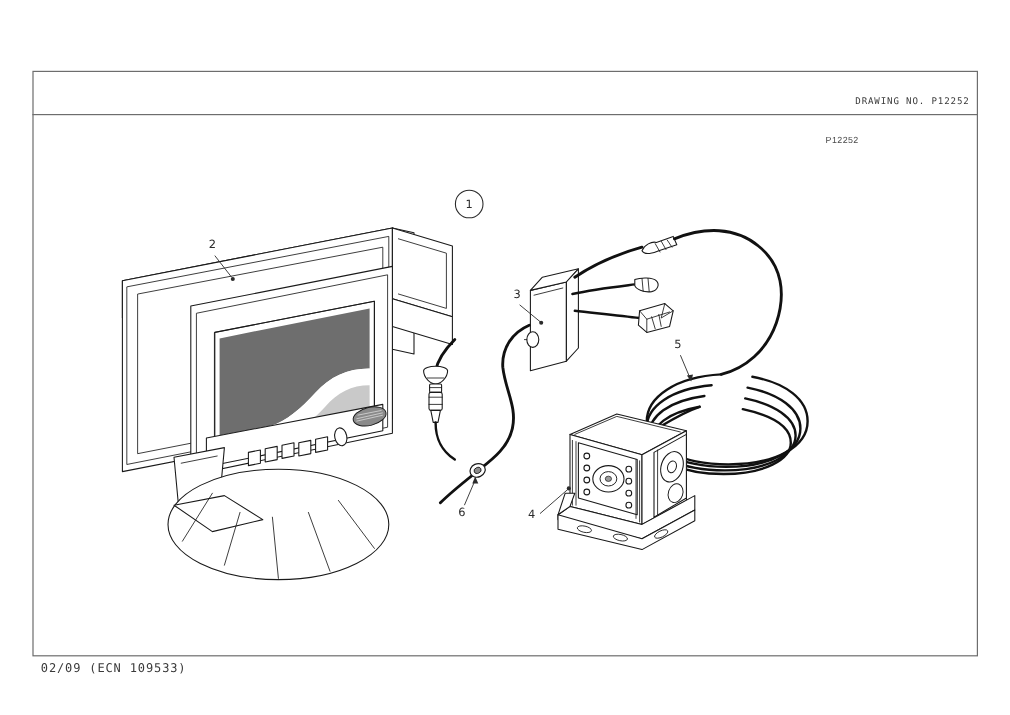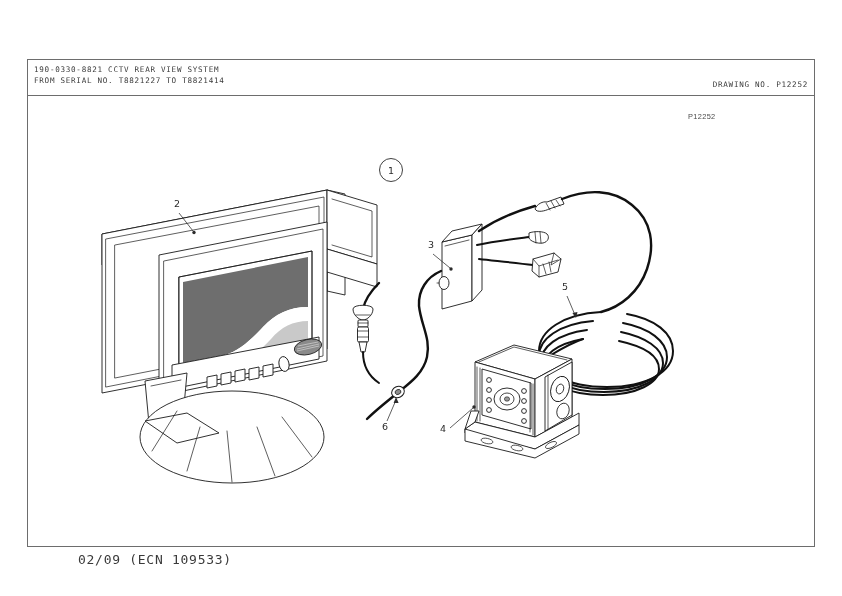--- a/index.html
+++ b/index.html
@@ -67,25 +67,24 @@
     font-size: 7.4px;
     letter-spacing: 0.35px;
     color: #4a4a4a;
     font-family: "Liberation Sans", sans-serif;
     white-space: pre;
   }
   .footer {
     position: absolute;
     left: 34px;
     top: 552px;
-    font-size: 13px;
+    font-size: 10px;
     letter-spacing: 0.72px;
     color: #3a3a3a;
     white-space: pre;
-    margin-left: 44px;
   }
   #art {
     position: absolute;
     left: 27px;
     top: 59px;
     width: 788px;
     height: 488px;
     pointer-events: none;
   }
   .cnum {
@@ -95,22 +94,20 @@
   }
 </style>
 </head>
 <body>
 
 <div id="sheet">
 
   <div class="frame"></div>
   <div class="title-rule"></div>
 
-  <div class="hdr-left">190-0330-8821 CCTV REAR VIEW SYSTEM</div>
-  <div class="hdr-left" style="top:75px;">FROM SERIAL NO. T8821227 TO T8821414</div>
 
   <div class="hdr-right">DRAWING NO. P12252</div>
 
   <div class="sub-ref">P12252</div>
 
   <div class="footer">02/09 (ECN 109533)</div>
 
   <svg id="art" viewBox="0 0 788 488" width="788" height="488">
     <defs>
       <style>

